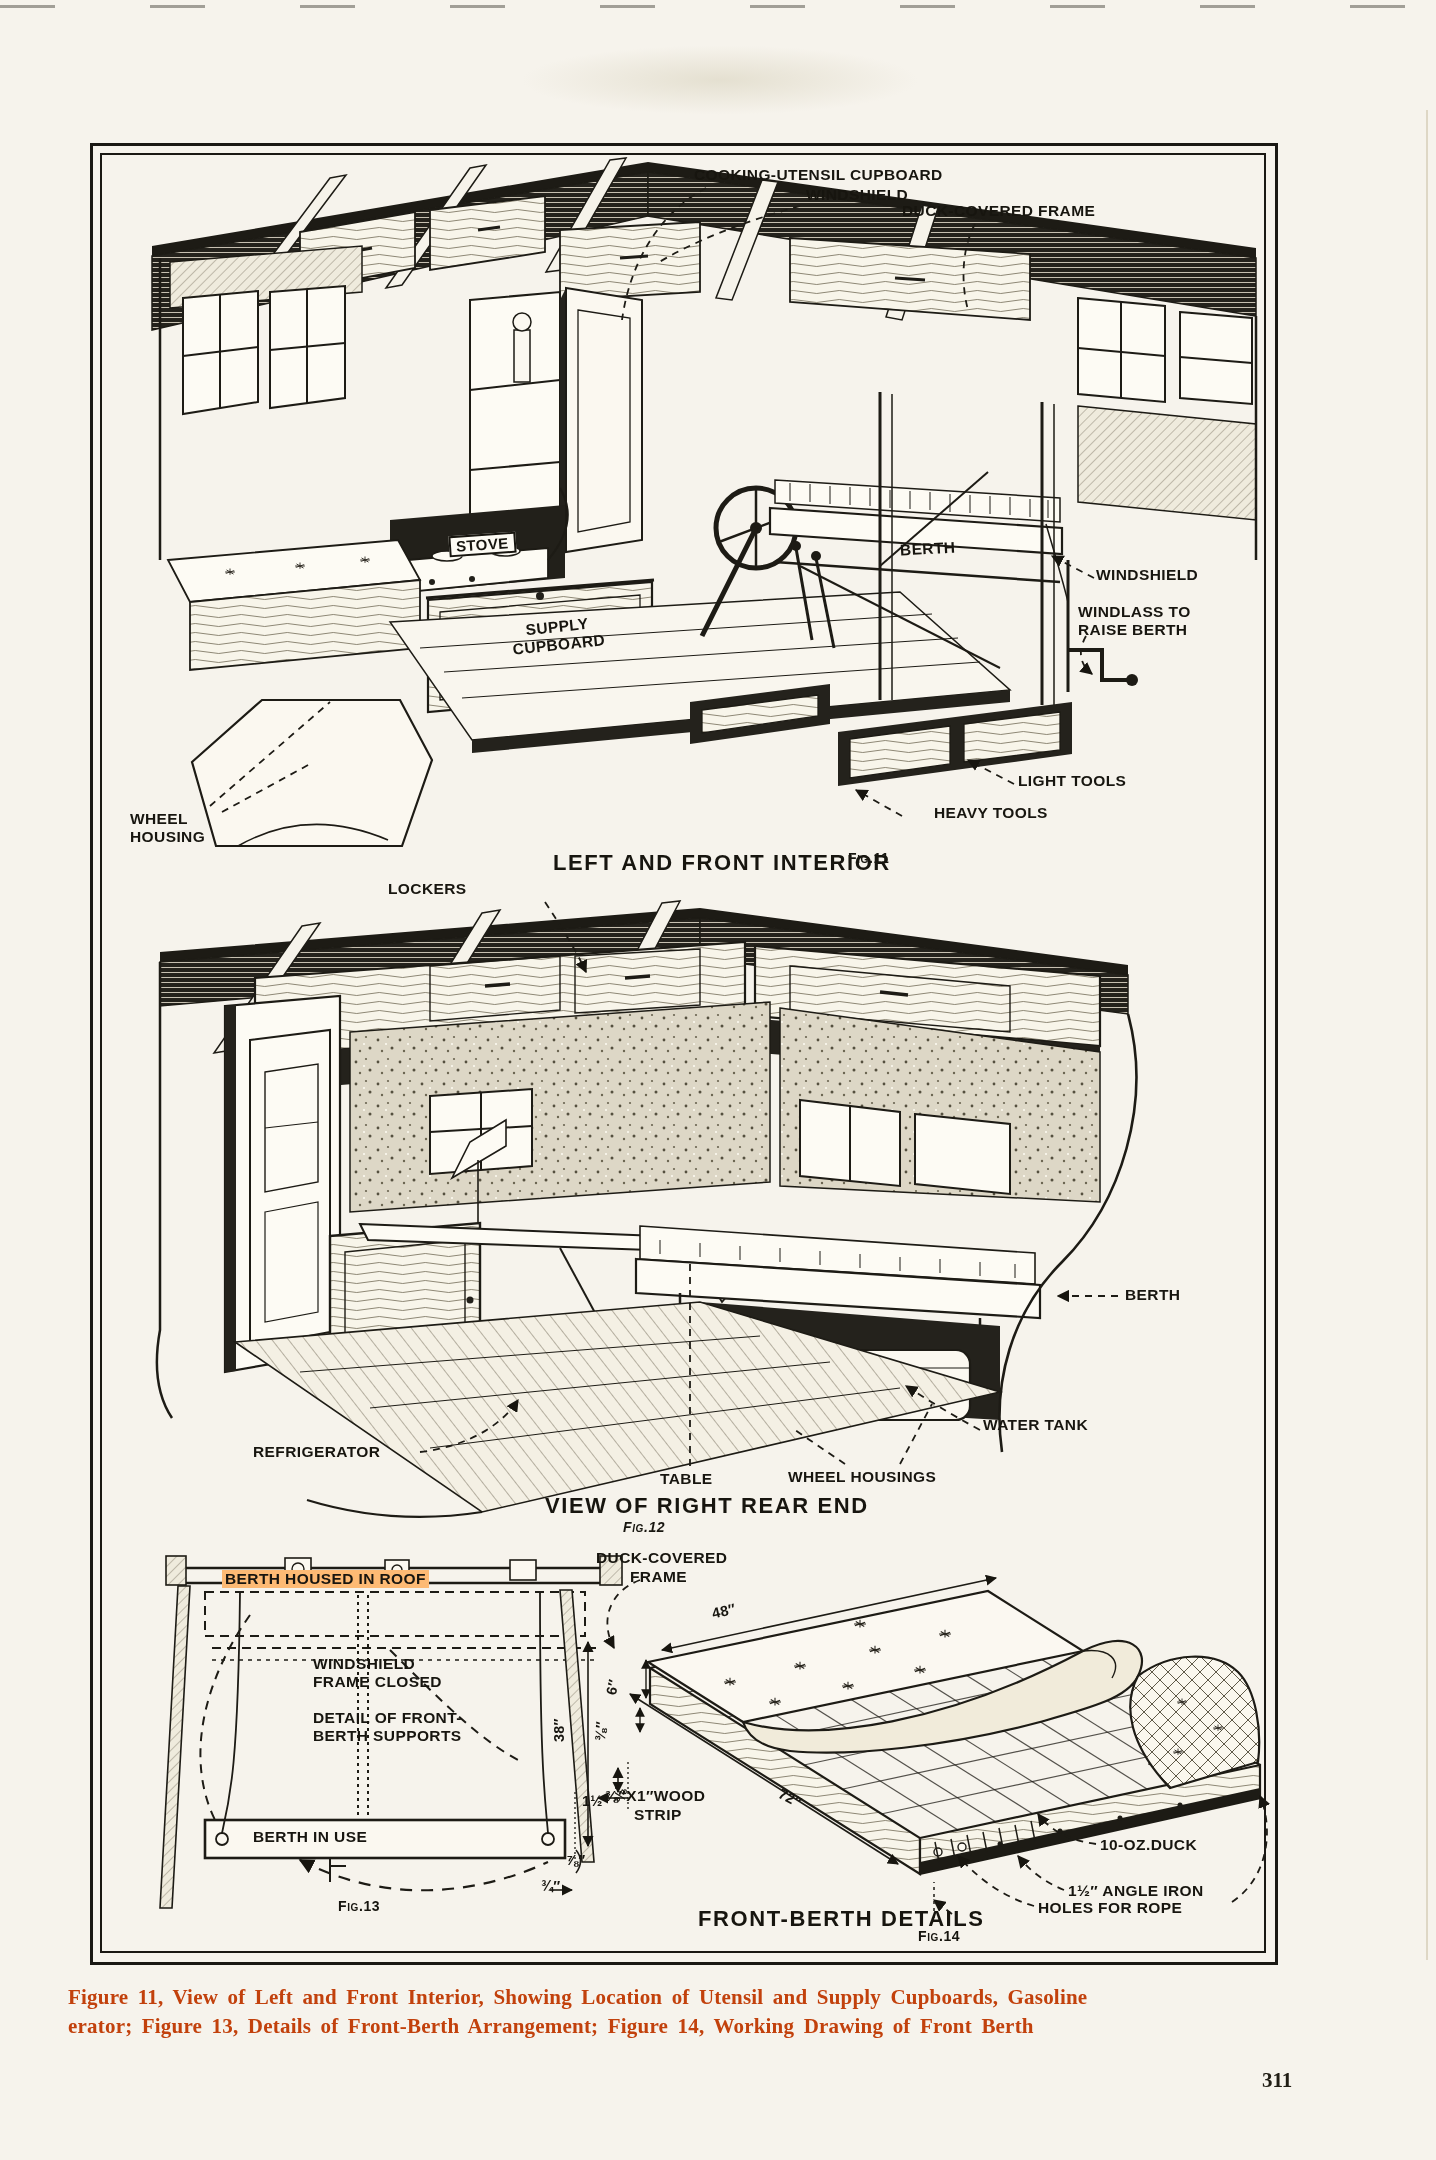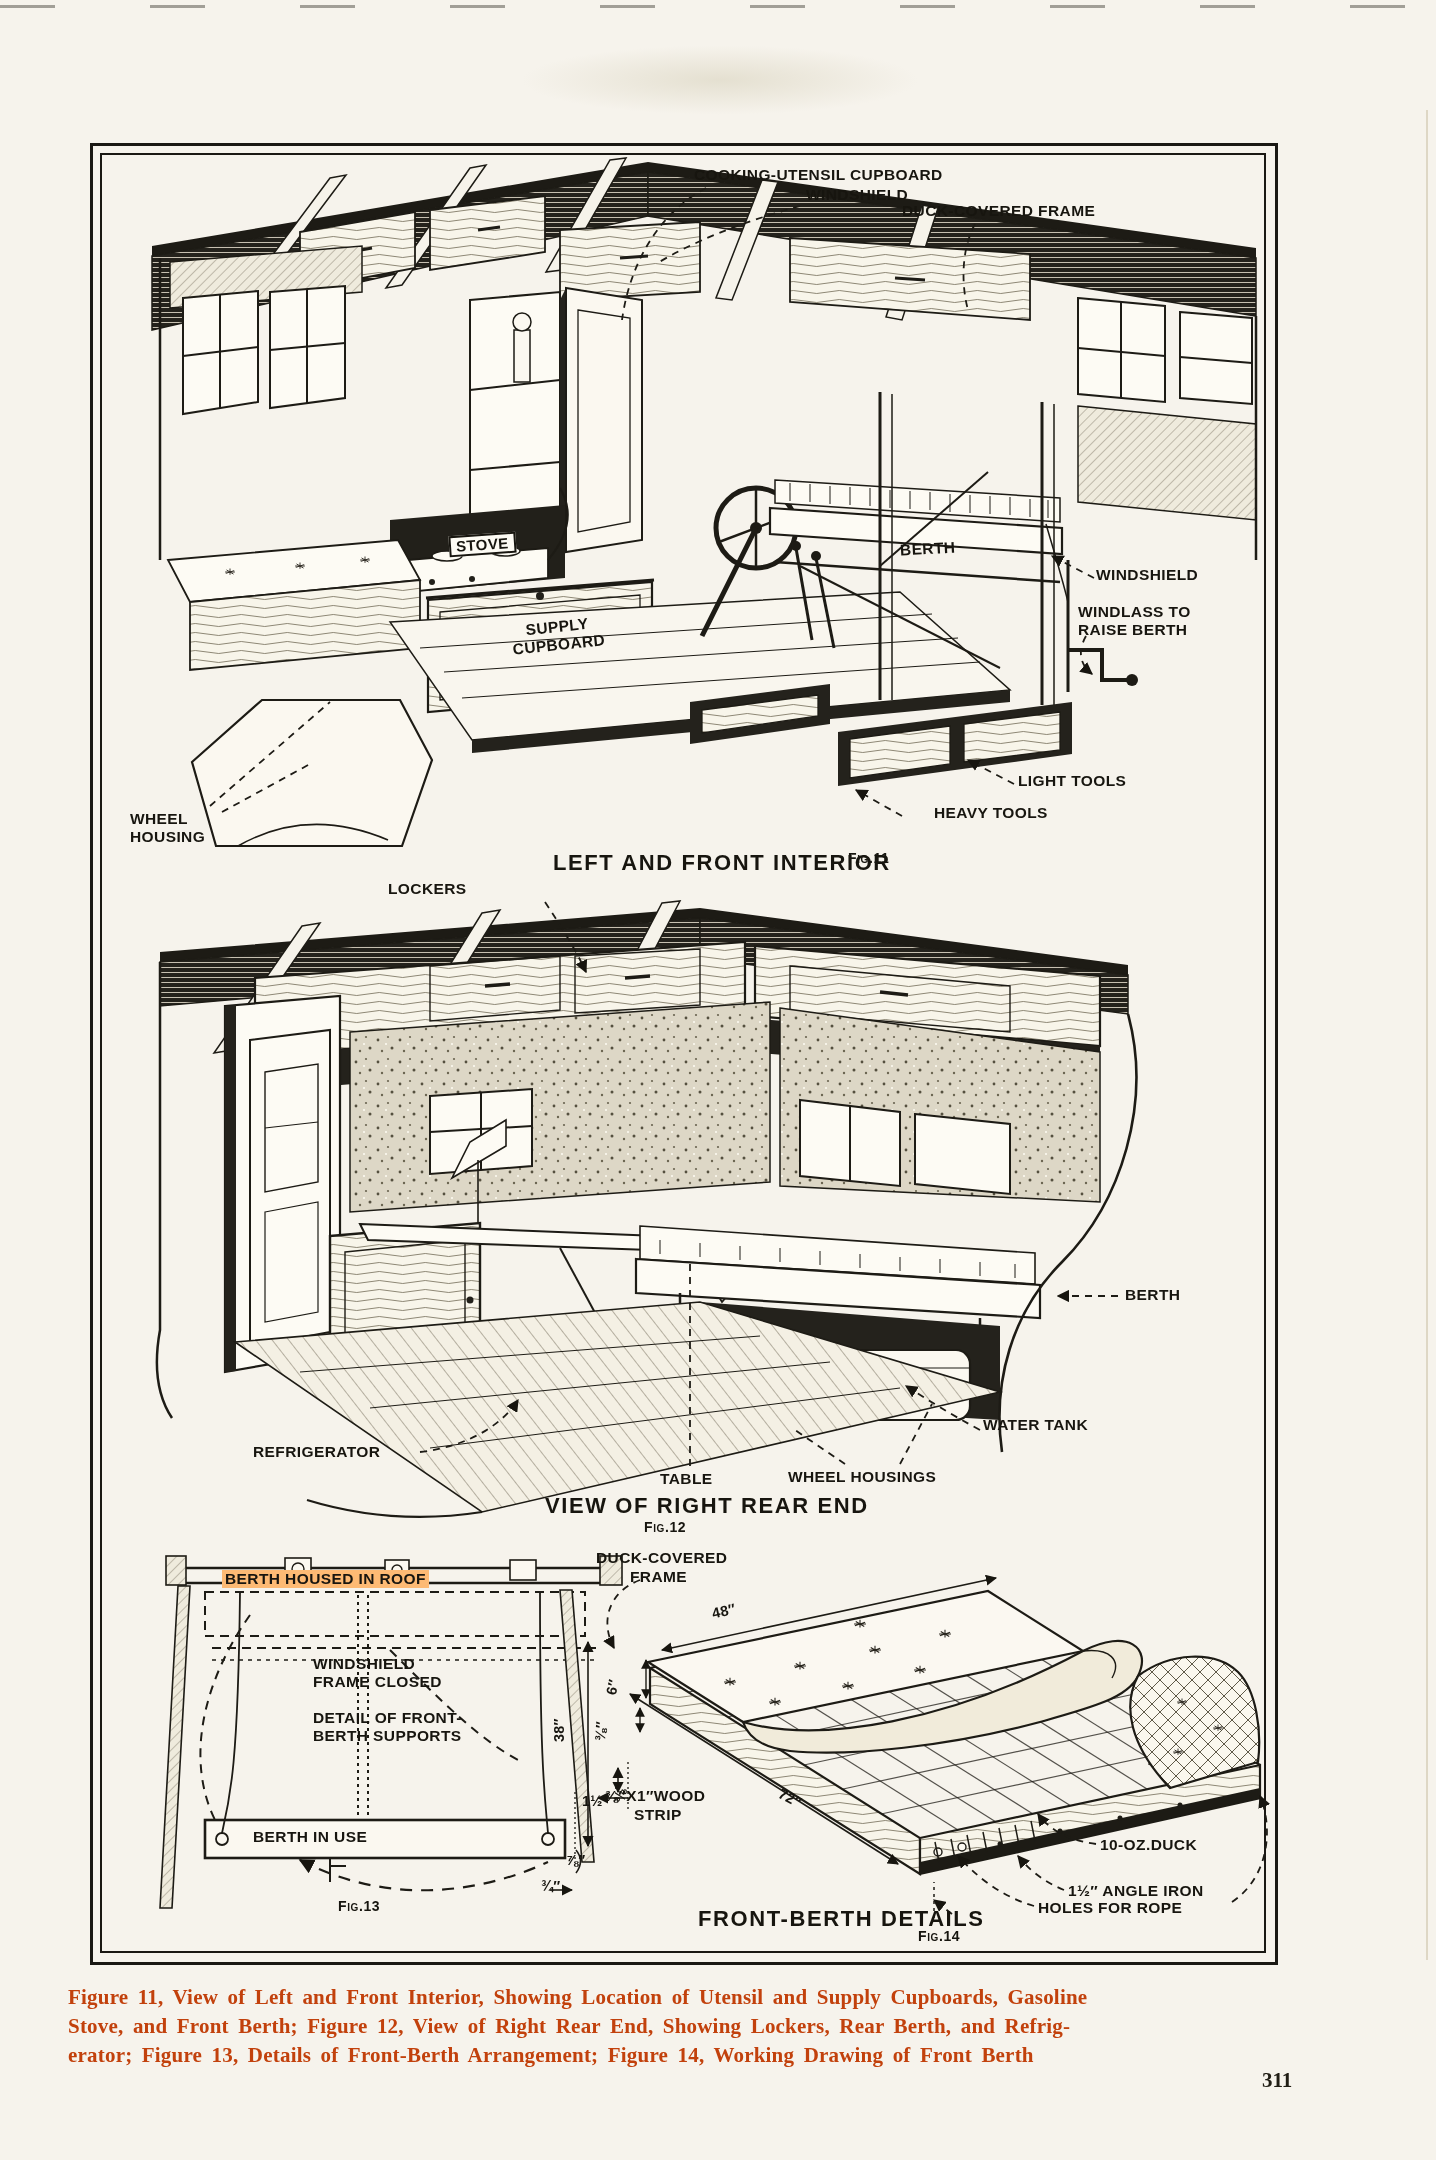--- a/index.html
+++ b/index.html
@@ -406,21 +406,21 @@
   <div class="lbl title" style="left:553px;top:850px;">LEFT AND FRONT INTERIOR</div>
   <div class="lbl figno" style="left:848px;top:850px;">Fig.11</div>
 
   <div class="lbl" style="left:388px;top:880px;">LOCKERS</div>
   <div class="lbl" style="left:1125px;top:1286px;">BERTH</div>
   <div class="lbl" style="left:253px;top:1443px;">REFRIGERATOR</div>
   <div class="lbl" style="left:660px;top:1470px;">TABLE</div>
   <div class="lbl" style="left:788px;top:1468px;">WHEEL HOUSINGS</div>
   <div class="lbl" style="left:983px;top:1416px;">WATER TANK</div>
   <div class="lbl title" style="left:545px;top:1493px;">VIEW OF RIGHT REAR END</div>
-  <div class="lbl figno" style="left:644px;top:1519px;">Fig.12</div>
+  <div class="lbl figno" style="left:623px;top:1519px;font-style:italic;">Fig.12</div>
 
   <div class="lbl bgw" style="left:222px;top:1570px;">BERTH HOUSED IN ROOF</div>
   <div class="lbl" style="left:313px;top:1655px;">
     <div>WINDSHIELD</div>
     <div>FRAME CLOSED</div>
   </div>
   <div class="lbl" style="left:313px;top:1709px;">
     <div>DETAIL OF FRONT-</div>
     <div>BERTH SUPPORTS</div>
   </div>
@@ -441,17 +441,16 @@
   <div class="lbl" style="left:634px;top:1806px;">STRIP</div>
   <div class="lbl dim" style="left:778px;top:1790px;transform:rotate(27deg);">72″</div>
   <div class="lbl" style="left:1100px;top:1836px;">10-OZ.DUCK</div>
   <div class="lbl" style="left:1068px;top:1882px;">1½″ ANGLE IRON</div>
   <div class="lbl" style="left:1038px;top:1899px;">HOLES FOR ROPE</div>
   <div class="lbl title" style="left:698px;top:1906px;">FRONT-BERTH DETAILS</div>
   <div class="lbl figno" style="left:918px;top:1928px;">Fig.14</div>
 
   <div class="caption">
     <div>Figure 11, View of Left and Front Interior, Showing Location of Utensil and Supply Cupboards, Gasoline</div>
-    <div>Stove, and Front Berth; Figure 12, View of Right Rear End, Showing Lockers, Rear Berth, and Refrig-</div>
     <div>erator; Figure 13, Details of Front-Berth Arrangement; Figure 14, Working Drawing of Front Berth</div>
   </div>
   <div class="pageno">311</div>
 </div>
 
 </body></html>

